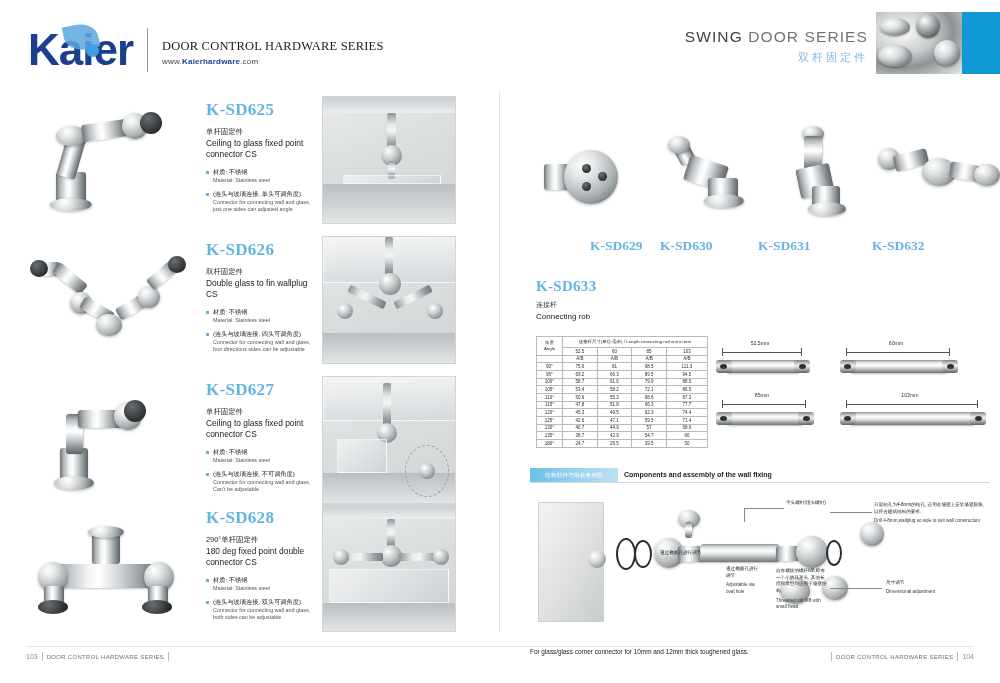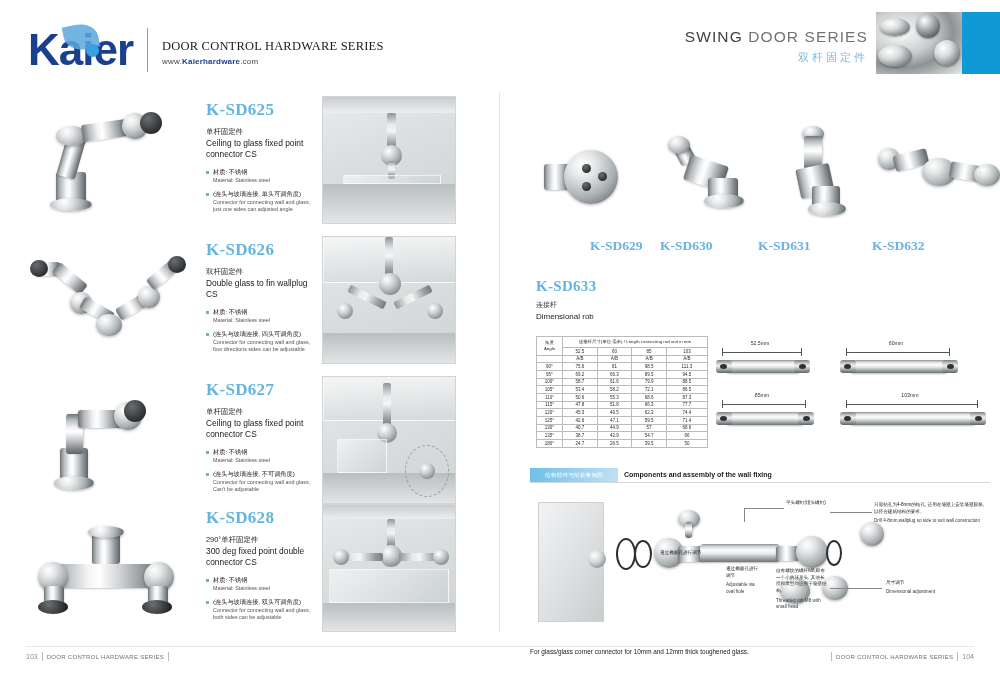--- a/index.html
+++ b/index.html
@@ -351,21 +351,21 @@
       <div class="disc" style="left:118px; top:56px; width:30px; height:30px;"></div>
       <div class="cyl" style="left:18px; top:80px; width:20px; height:20px;"></div>
       <div class="cyl" style="left:122px; top:80px; width:20px; height:20px;"></div>
       <div class="blk" style="left:12px; top:94px; width:30px; height:14px;"></div>
       <div class="blk" style="left:116px; top:94px; width:30px; height:14px;"></div>
     </div>
 
     <div class="prod-info">
       <div class="sku">K-SD628</div>
       <div class="cn-name">290°单杆固定件</div>
-      <div class="en-name">300 deg fixed point double connector CS</div>
+      <div class="en-name">180 deg fixed point double connector CS</div>
       <div class="bullets">
         <div class="bl">
           <div class="bl-cn">材质: 不锈钢</div>
           <div class="bl-en">Material: Stainless steel</div>
         </div>
         <div class="bl">
           <div class="bl-cn">(连头与玻璃连接, 双头可调角度)</div>
           <div class="bl-en">Connector for connecting wall and glass, both sides can be adjustable</div>
         </div>
       </div>
@@ -421,21 +421,21 @@
   <div class="rt-labels">
     <div class="rt-label" style="left:28px;margin-left:42px;">K-SD629</div>
     <div class="rt-label" style="left:140px;">K-SD630</div>
     <div class="rt-label" style="left:238px;">K-SD631</div>
     <div class="rt-label" style="left:352px;">K-SD632</div>
   </div>
 
   <div class="sd633">
     <div class="sku">K-SD633</div>
     <div class="cn-name">连接杆</div>
-    <div class="en-name">Dimensional rob</div>
+    <div class="en-name">Connecting rob</div>
   </div>
 
   <table class="tbl">
     <tbody>
       <tr class="hrow">
         <td class="angcol" rowspan="2">
           <div class="hcn">角度</div>
           <div class="hcn">Angle</div>
         </td>
         <td colspan="4">

